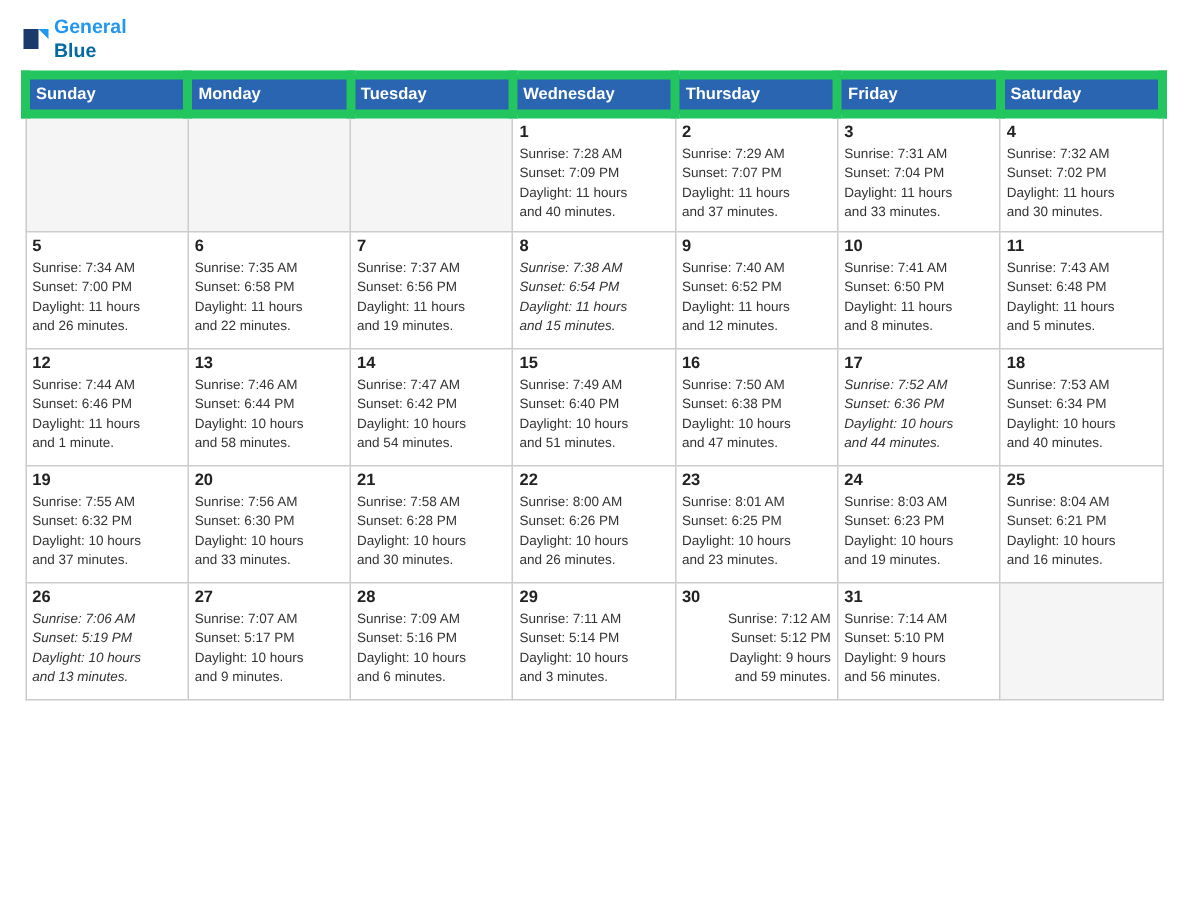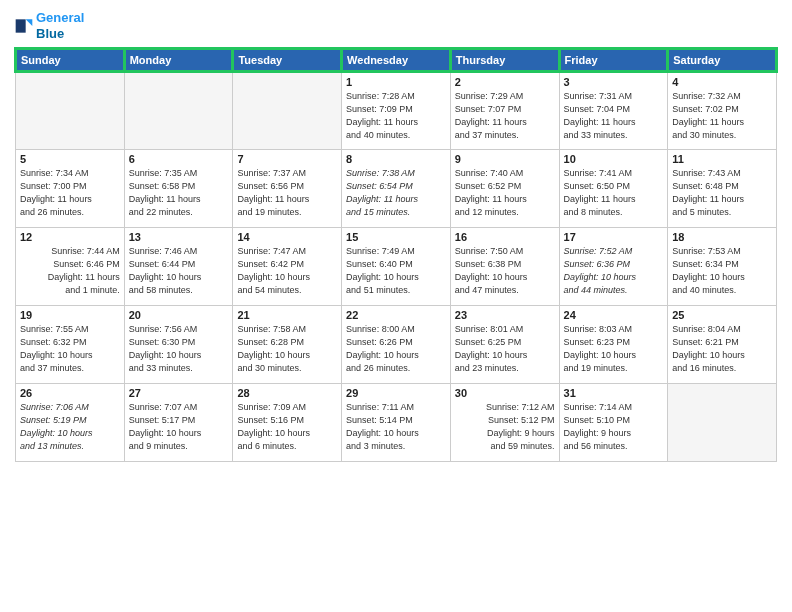--- a/index.html
+++ b/index.html
@@ -58,21 +58,21 @@
       border-collapse: collapse;
       table-layout: fixed;
     }
     .calendar th {
       background: #2965b0;
       color: #fff;
       font-size: 11px;
       font-weight: bold;
       padding: 4px 4px;
       text-align: left;
-      border: 3px solid #22c55e;
+      border: 6px solid #22c55e;
     }
     .calendar td {
       border: 1px solid #ccc;
       vertical-align: top;
       padding: 3px 4px;
       font-size: 9.5px;
       color: #222;
       height: 78px;
       width: calc(100% / 7);
       background: #fff;
@@ -206,21 +206,21 @@
             <span class="day-number">11</span>
             <div class="day-info" style="white-space: pre-line;">Sunrise: 7:43 AM
 Sunset: 6:48 PM
 Daylight: 11 hours
 and 5 minutes.</div>
           </td>
         </tr>
         <tr>
           <td>
             <span class="day-number">12</span>
-            <div class="day-info" style="white-space: pre-line; text-align: right;">Sunrise: 7:44 AM
+            <div class="day-info" style="white-space: pre-line;">Sunrise: 7:44 AM
 Sunset: 6:46 PM
 Daylight: 11 hours
 and 1 minute.</div>
           </td>
           <td>
             <span class="day-number">13</span>
             <div class="day-info" style="white-space: pre-line;">Sunrise: 7:46 AM
 Sunset: 6:44 PM
 Daylight: 10 hours
 and 58 minutes.</div>

